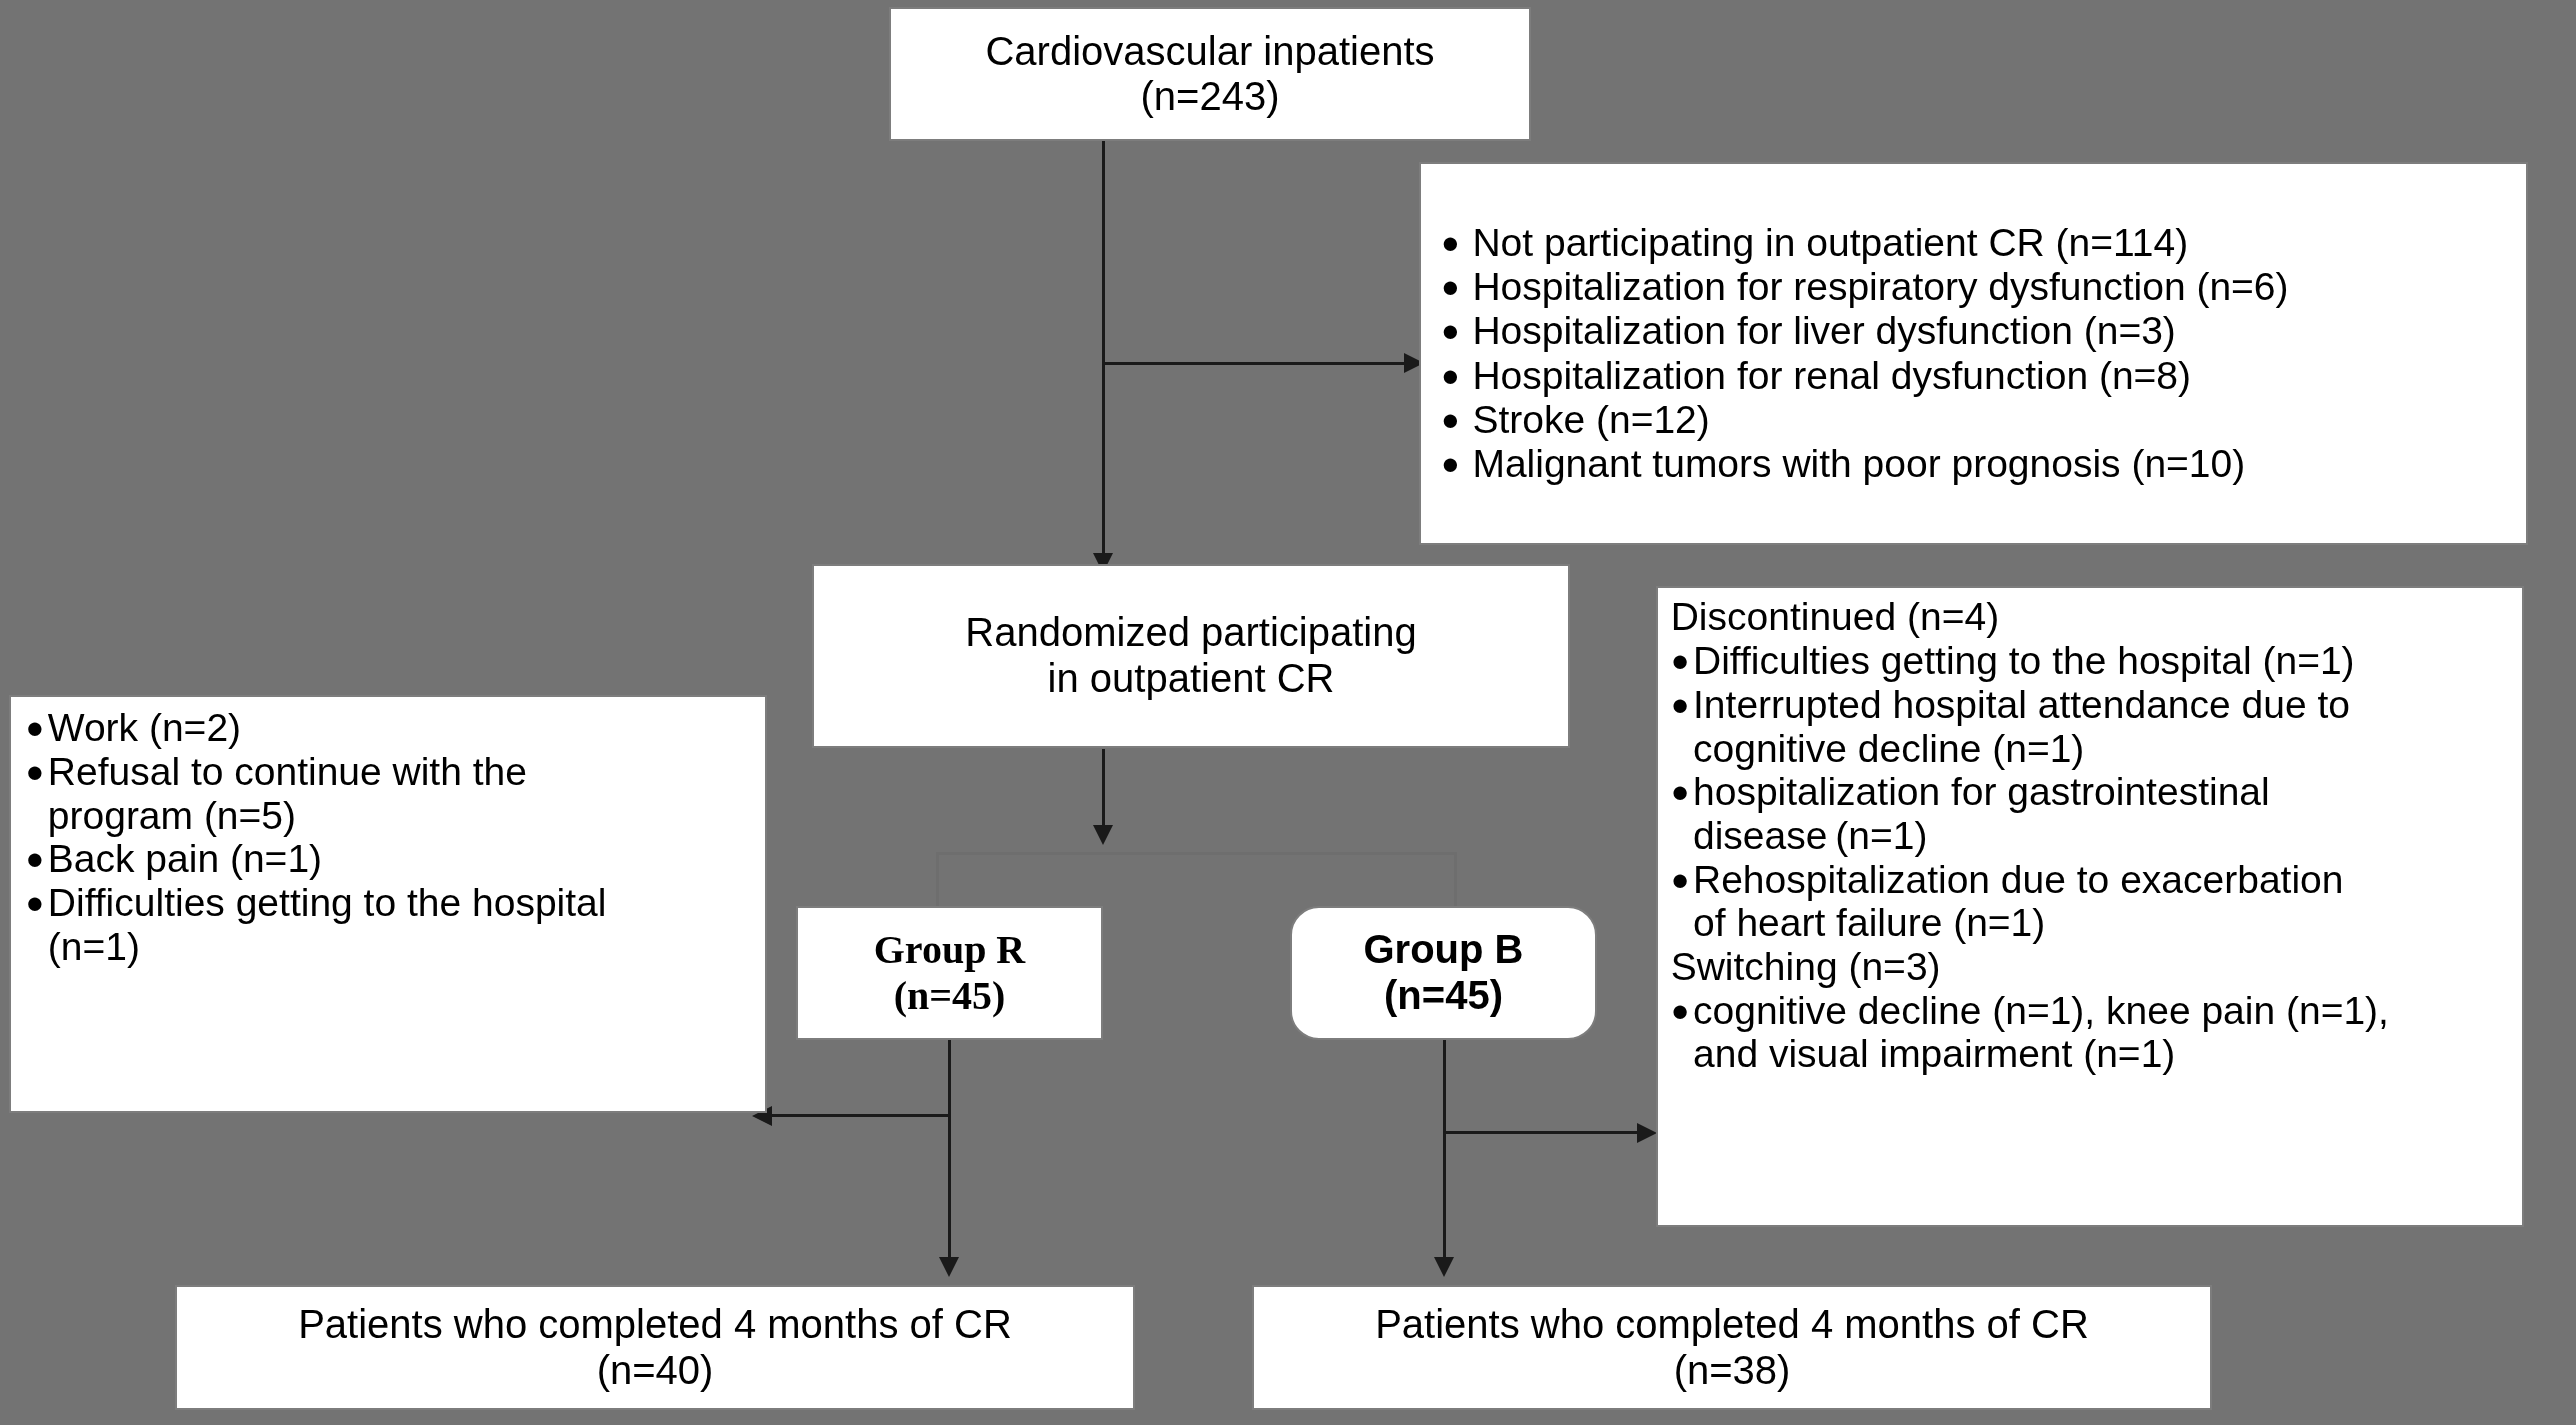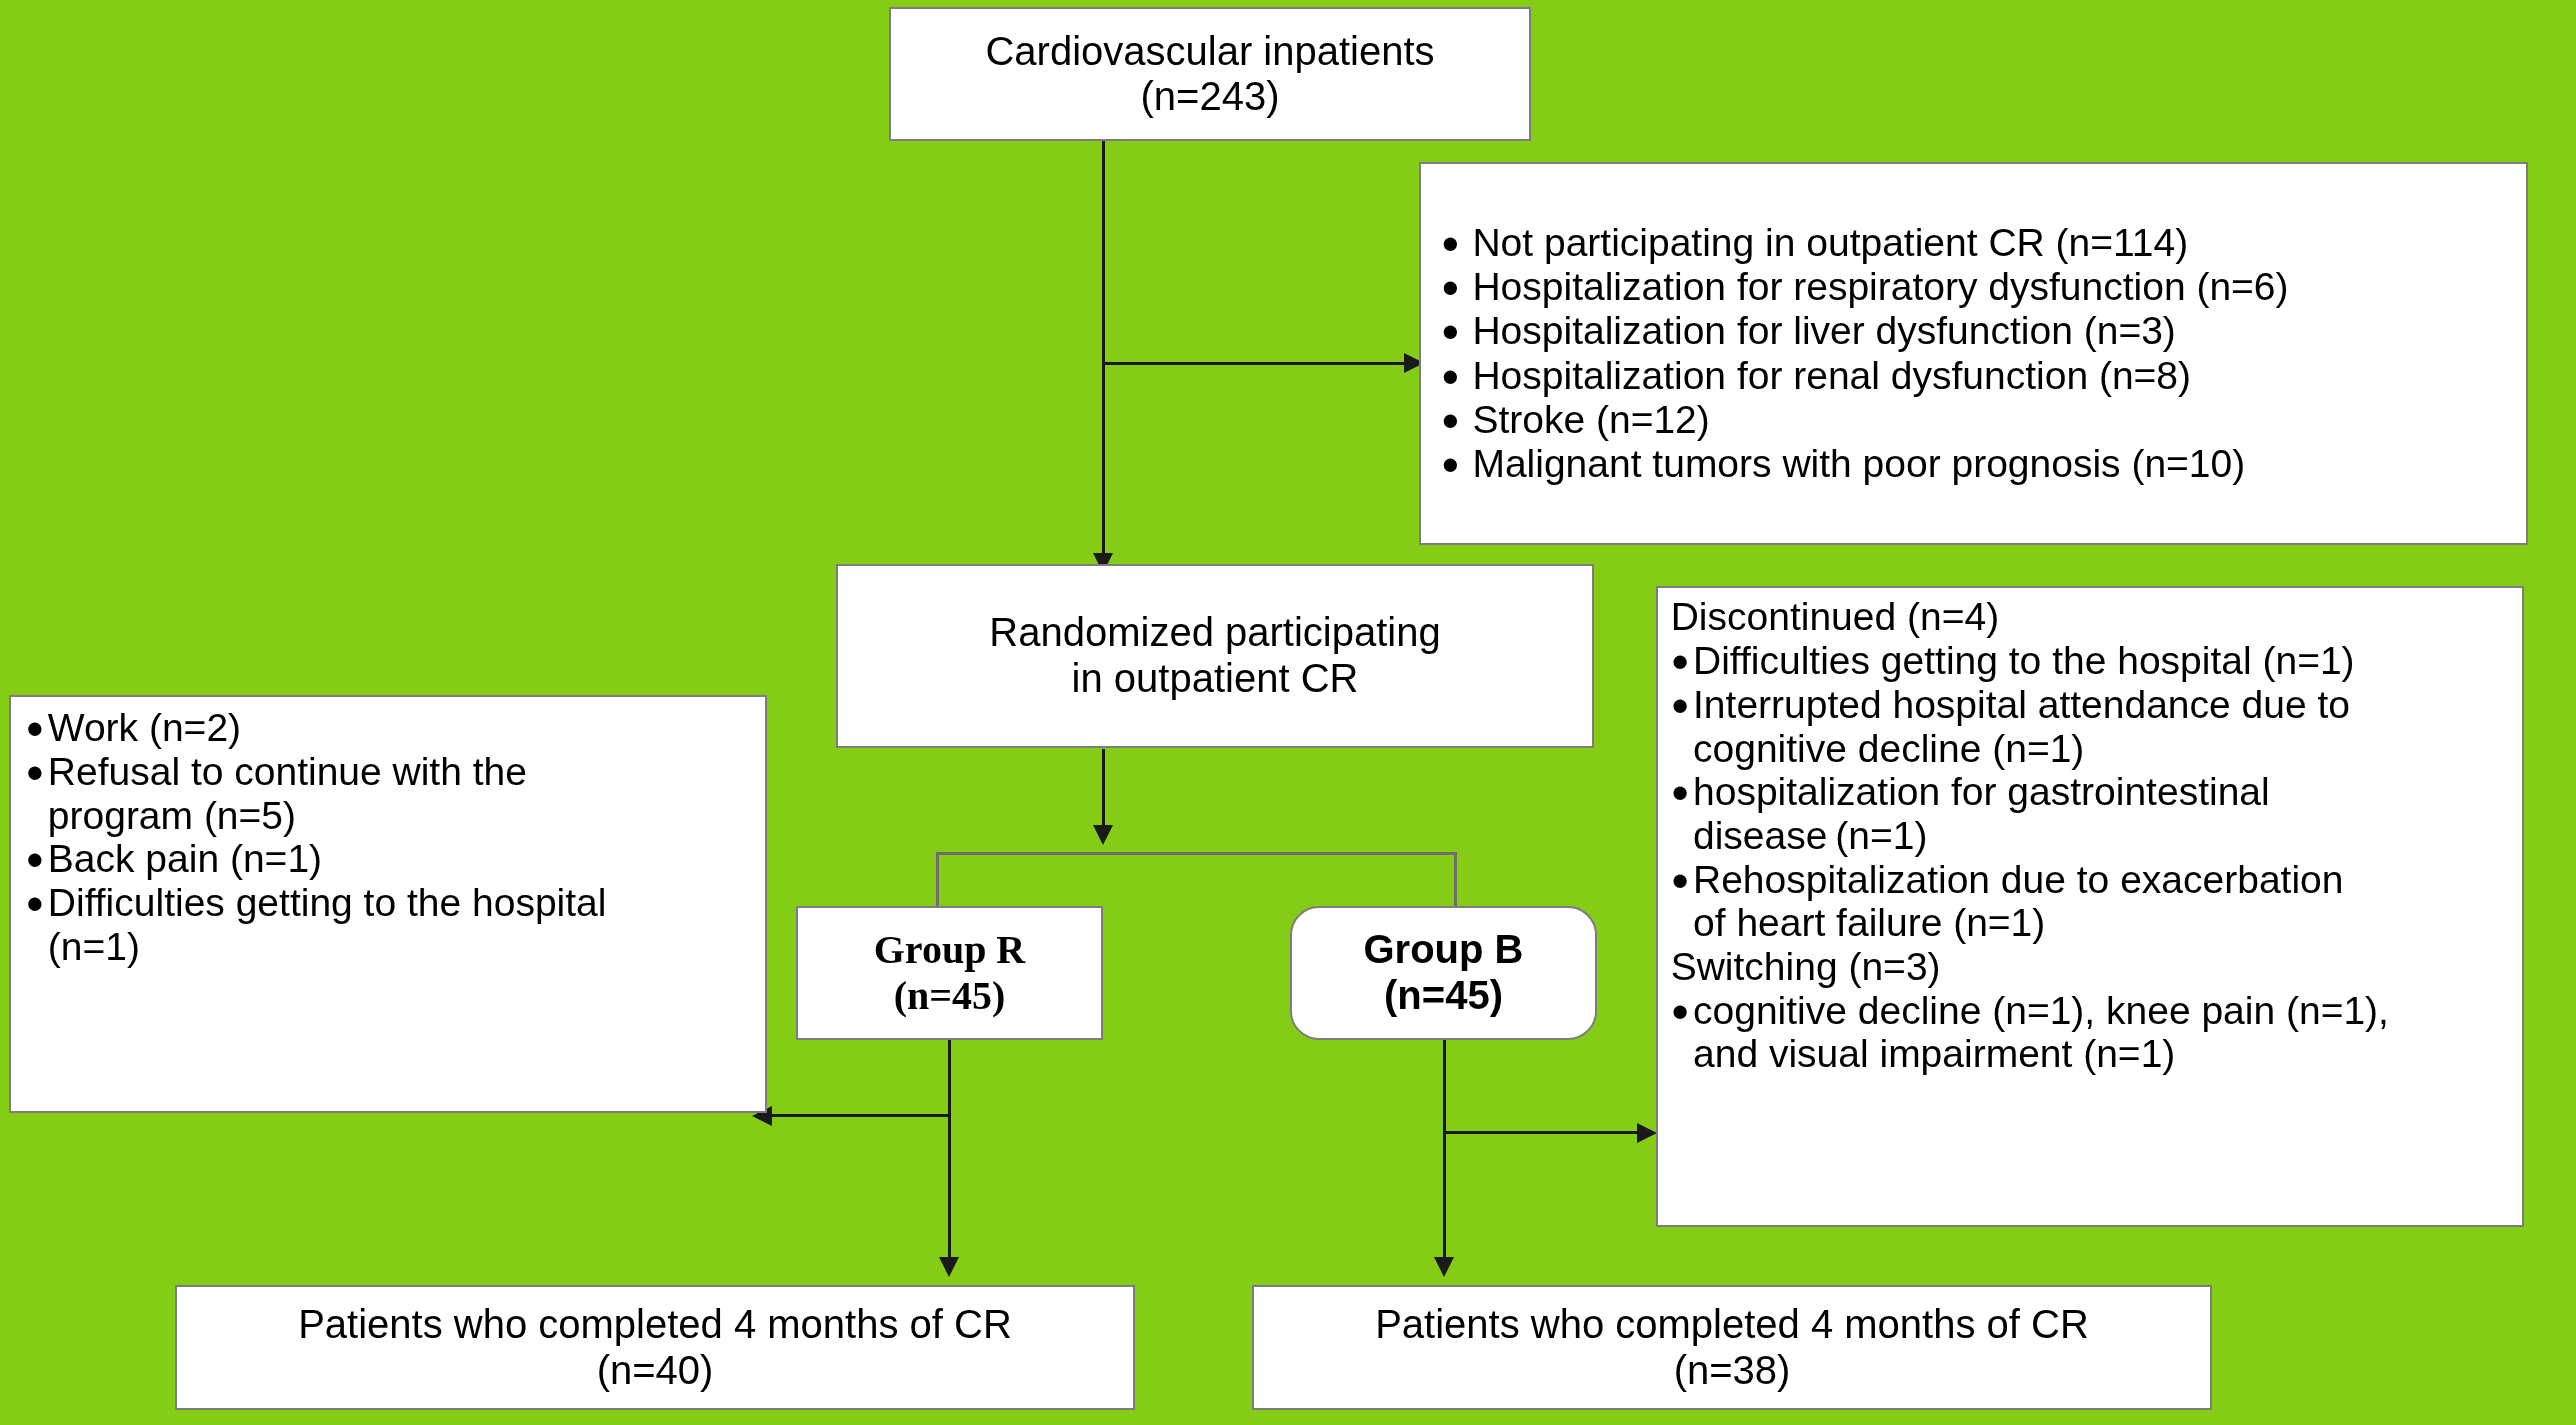--- a/index.html
+++ b/index.html
@@ -4,21 +4,21 @@
 <style>
   html, body {
     margin: 0;
     padding: 0;
     background: #ffffff;
   }
   #page {
     position: relative;
     width: 2576px;
     height: 1426px;
-    background: #84cc16;
+    background: #737373;
     font-family: "Liberation Sans", sans-serif;
     color: #000000;
     overflow: hidden;
   }
   .box {
     position: absolute;
     box-sizing: border-box;
     border: 2.7px solid #7d7d7d;
     background: #ffffff;
   }
@@ -153,21 +153,21 @@
         <span class="bullet-dot gap">●</span>
         <span class="bullet-text">Stroke (n=12)</span>
       </div>
       <div class="bullet-row">
         <span class="bullet-dot gap">●</span>
         <span class="bullet-text">Malignant tumors with poor prognosis  (n=10)</span>
       </div>
     </div>
   </div>
 
-  <div class="box" style="left:812px; top:564px; width:758px; height:184px;margin-left:24px;">
+  <div class="box" style="left:812px; top:564px; width:758px; height:184px;">
     <div class="box-inner ctr">
       <div class="line">Randomized participating</div>
       <div class="line">in outpatient CR</div>
     </div>
   </div>
 
   <div class="vline" style="left:1102px; top:749px; width:2.7px; height:81px;"></div>
   <div class="arrow-down" style="left:1093px; top:825px;"></div>
 
   <div class="hline-g" style="left:936px; top:852px; width:521px; height:2.7px;"></div>

